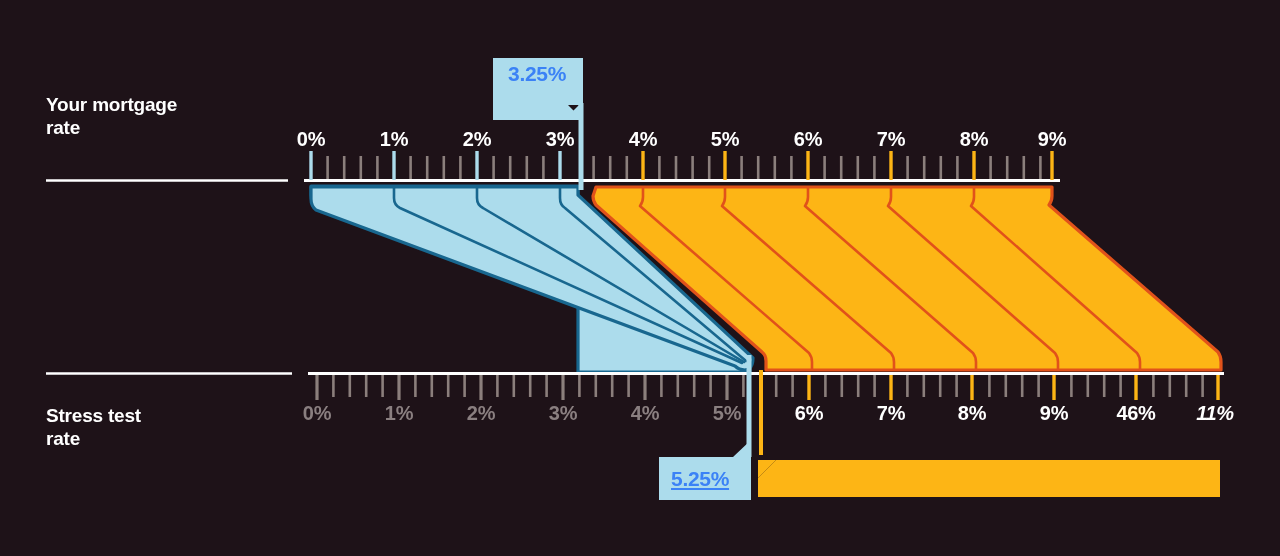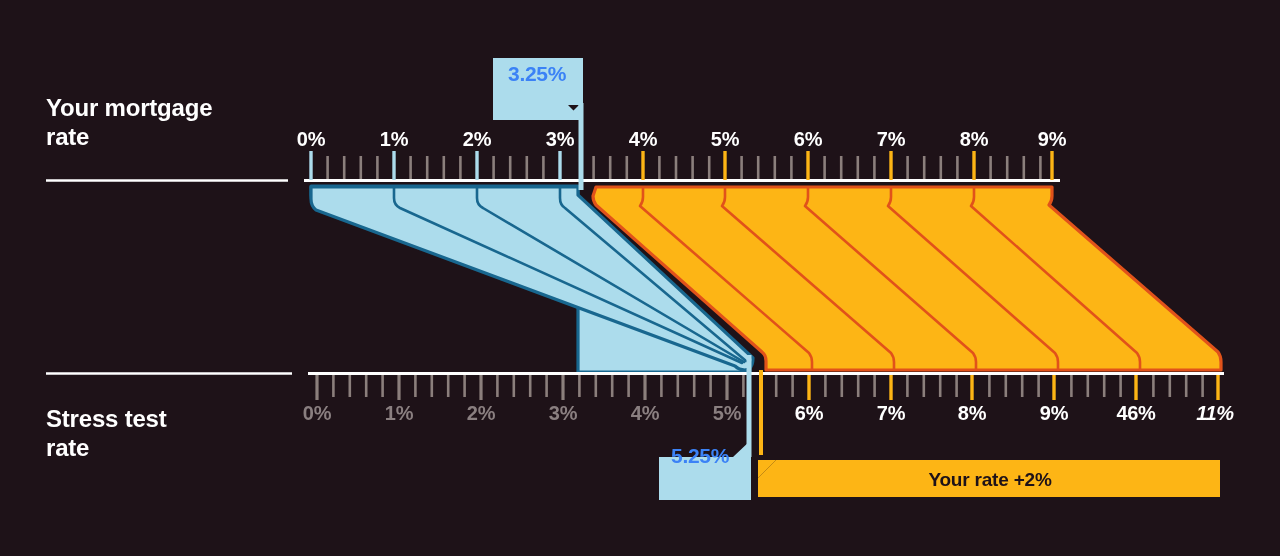--- a/index.html
+++ b/index.html
@@ -25,21 +25,21 @@
   #chart-svg {
     position: absolute;
     left: 0; top: 0;
     width: 1280px;
     height: 556px;
     display: block;
   }
   .row-label {
     position: absolute;
     font-weight: bold;
-    font-size: 24px;
+    font-size: 19px;
     line-height: 1.22;
     letter-spacing: -0.2px;
     color: #ffffff;
     white-space: pre-line;
   }
   #label-mortgage { left: 46px; top: 93px; width: 250px; }
   #label-stress   { left: 46px; top: 404px; width: 250px; }
   .tick-label {
     position: absolute;
     font-weight: bold;
@@ -53,21 +53,21 @@
   .tick-label.dim    { color: #8a7f80; }
   .callout-text {
     position: absolute;
     font-weight: bold;
     font-size: 21px;
     letter-spacing: -0.3px;
     color: #3b82f6;
     white-space: nowrap;
   }
   #callout-top-text    { left: 508px; top: 62px; }
-  #callout-bottom-text { left: 671px; top: 444px; }
+  #callout-bottom-text { left: 671px; top: 467px; text-decoration: underline; }
   #legend-text {
     position: absolute;
     font-weight: bold;
     font-size: 19px;
     letter-spacing: -0.2px;
     color: #1e1218;
     white-space: nowrap;
     left: 760px;
     width: 460px;
     top: 469px;
@@ -311,15 +311,14 @@
       <div class="tick-label bottom" style="left: 891px;">7%</div>
       <div class="tick-label bottom" style="left: 972px;">8%</div>
       <div class="tick-label bottom" style="left: 1054px;">9%</div>
       <div class="tick-label bottom" style="left: 1136px;">46%</div>
       <div class="tick-label bottom" style="left: 1215px; font-style: italic;">11%</div>
     </div>
 
   <div class="callout-text" id="callout-top-text">3.25%</div>
   <div class="callout-text" id="callout-bottom-text">5.25%</div>
 
-  <div id="legend-text">Your rate +2%</div>
 
 </div>
 
 </body></html>

